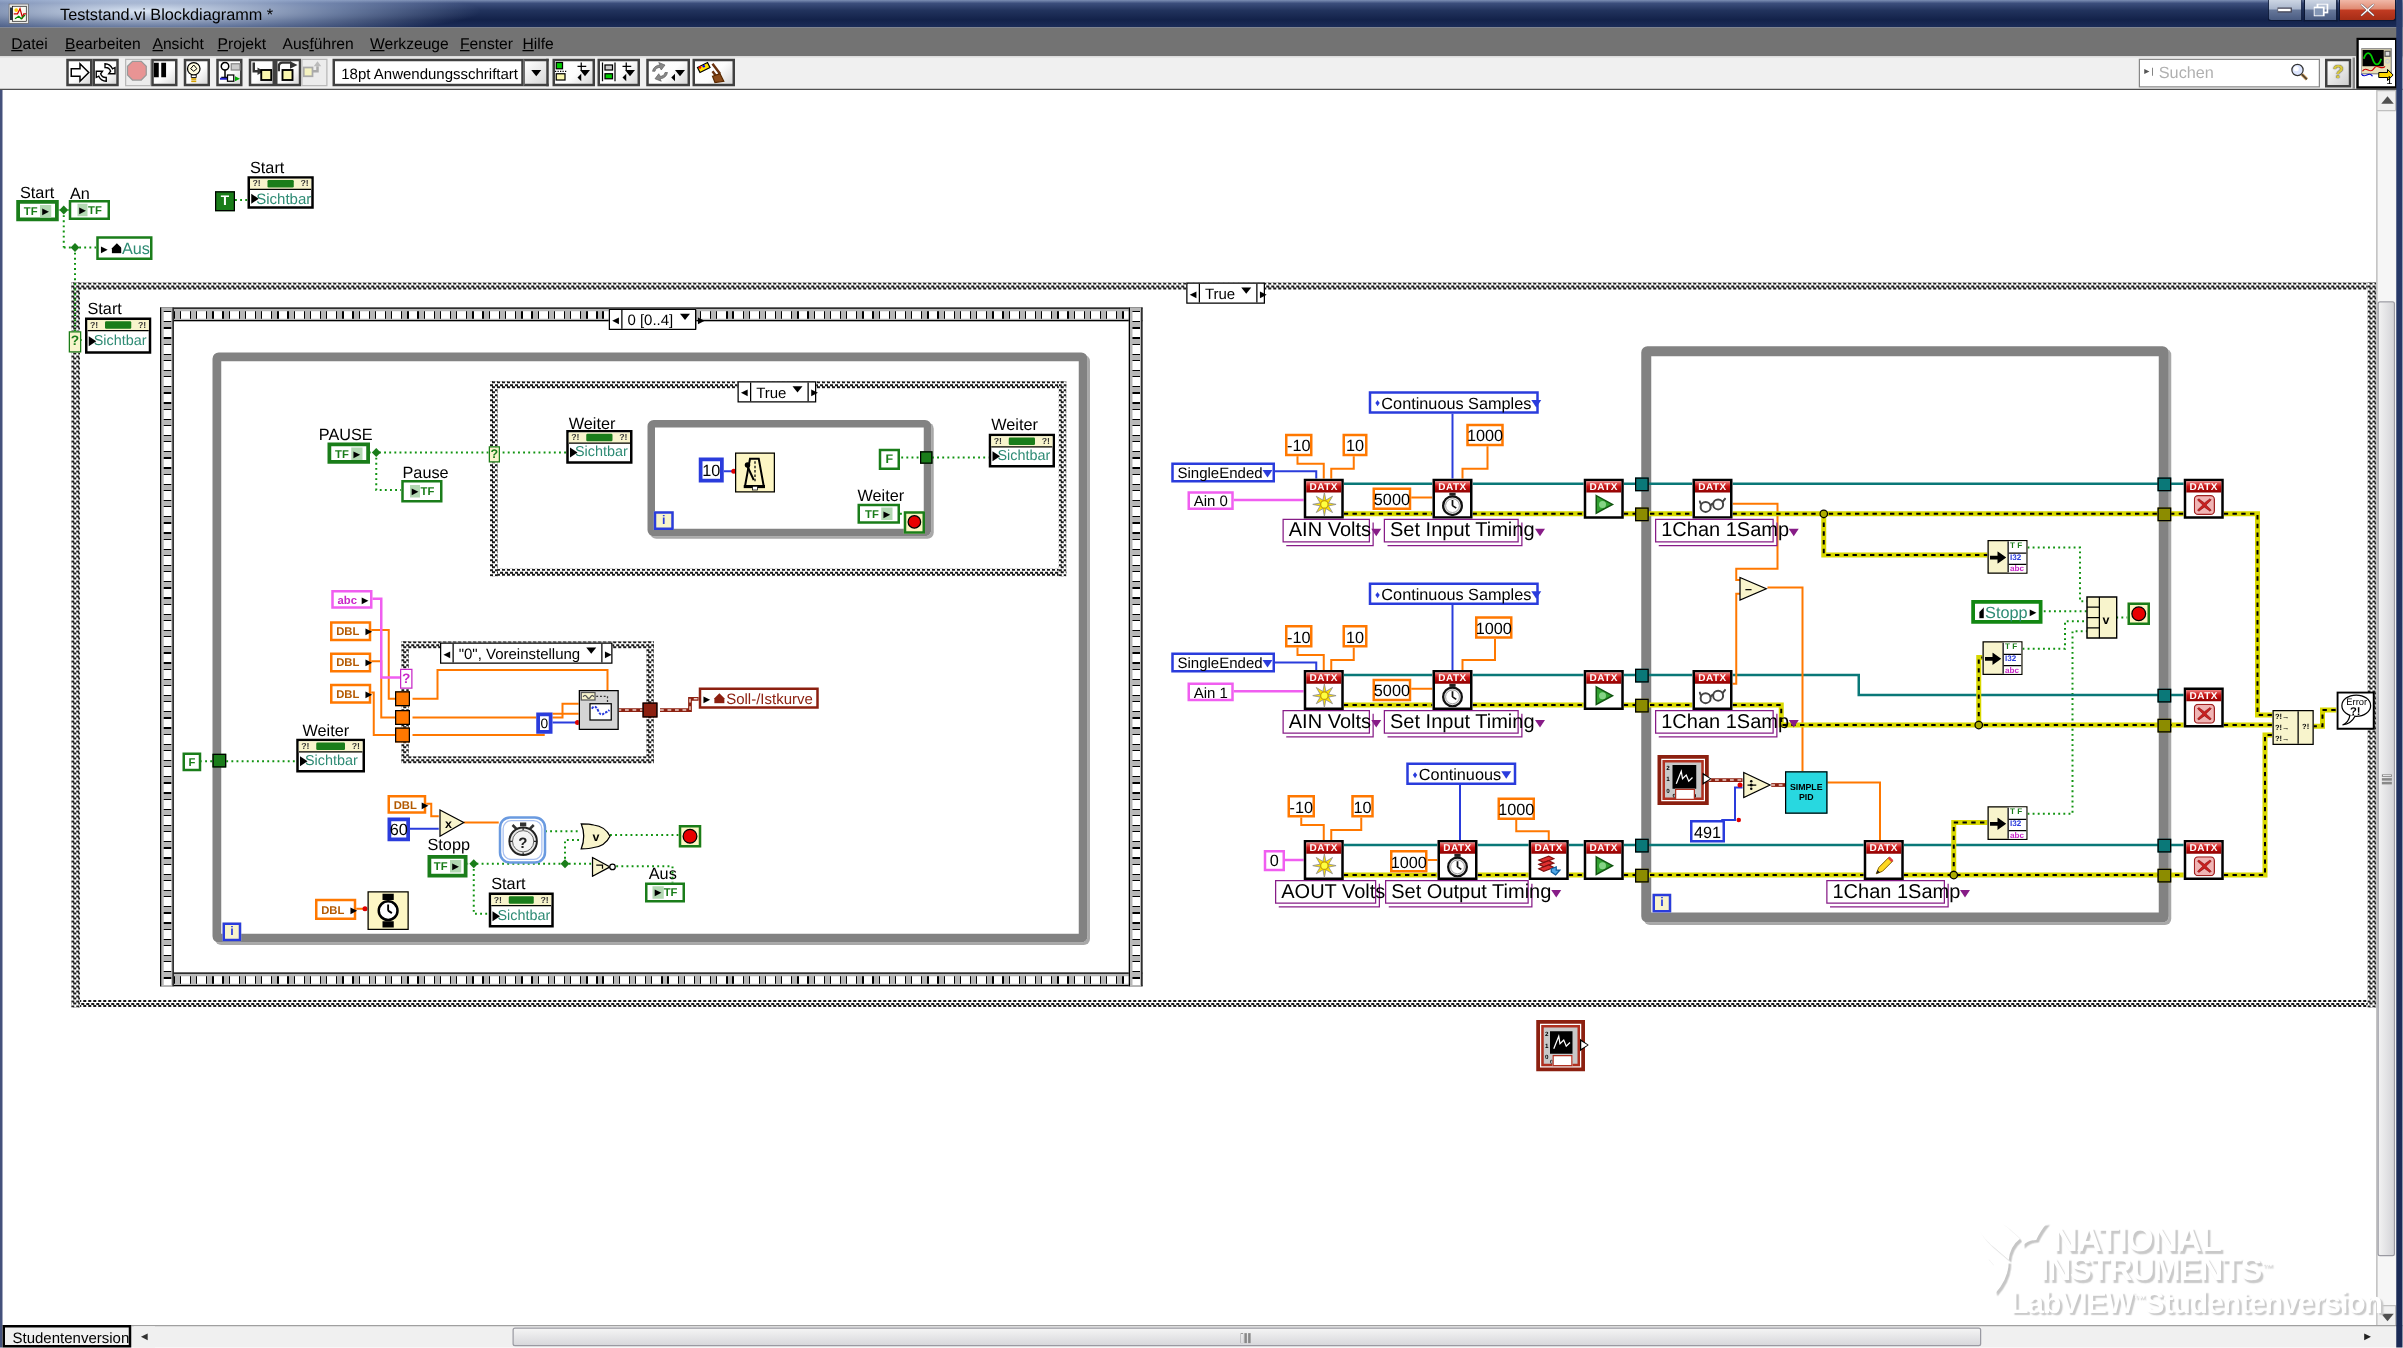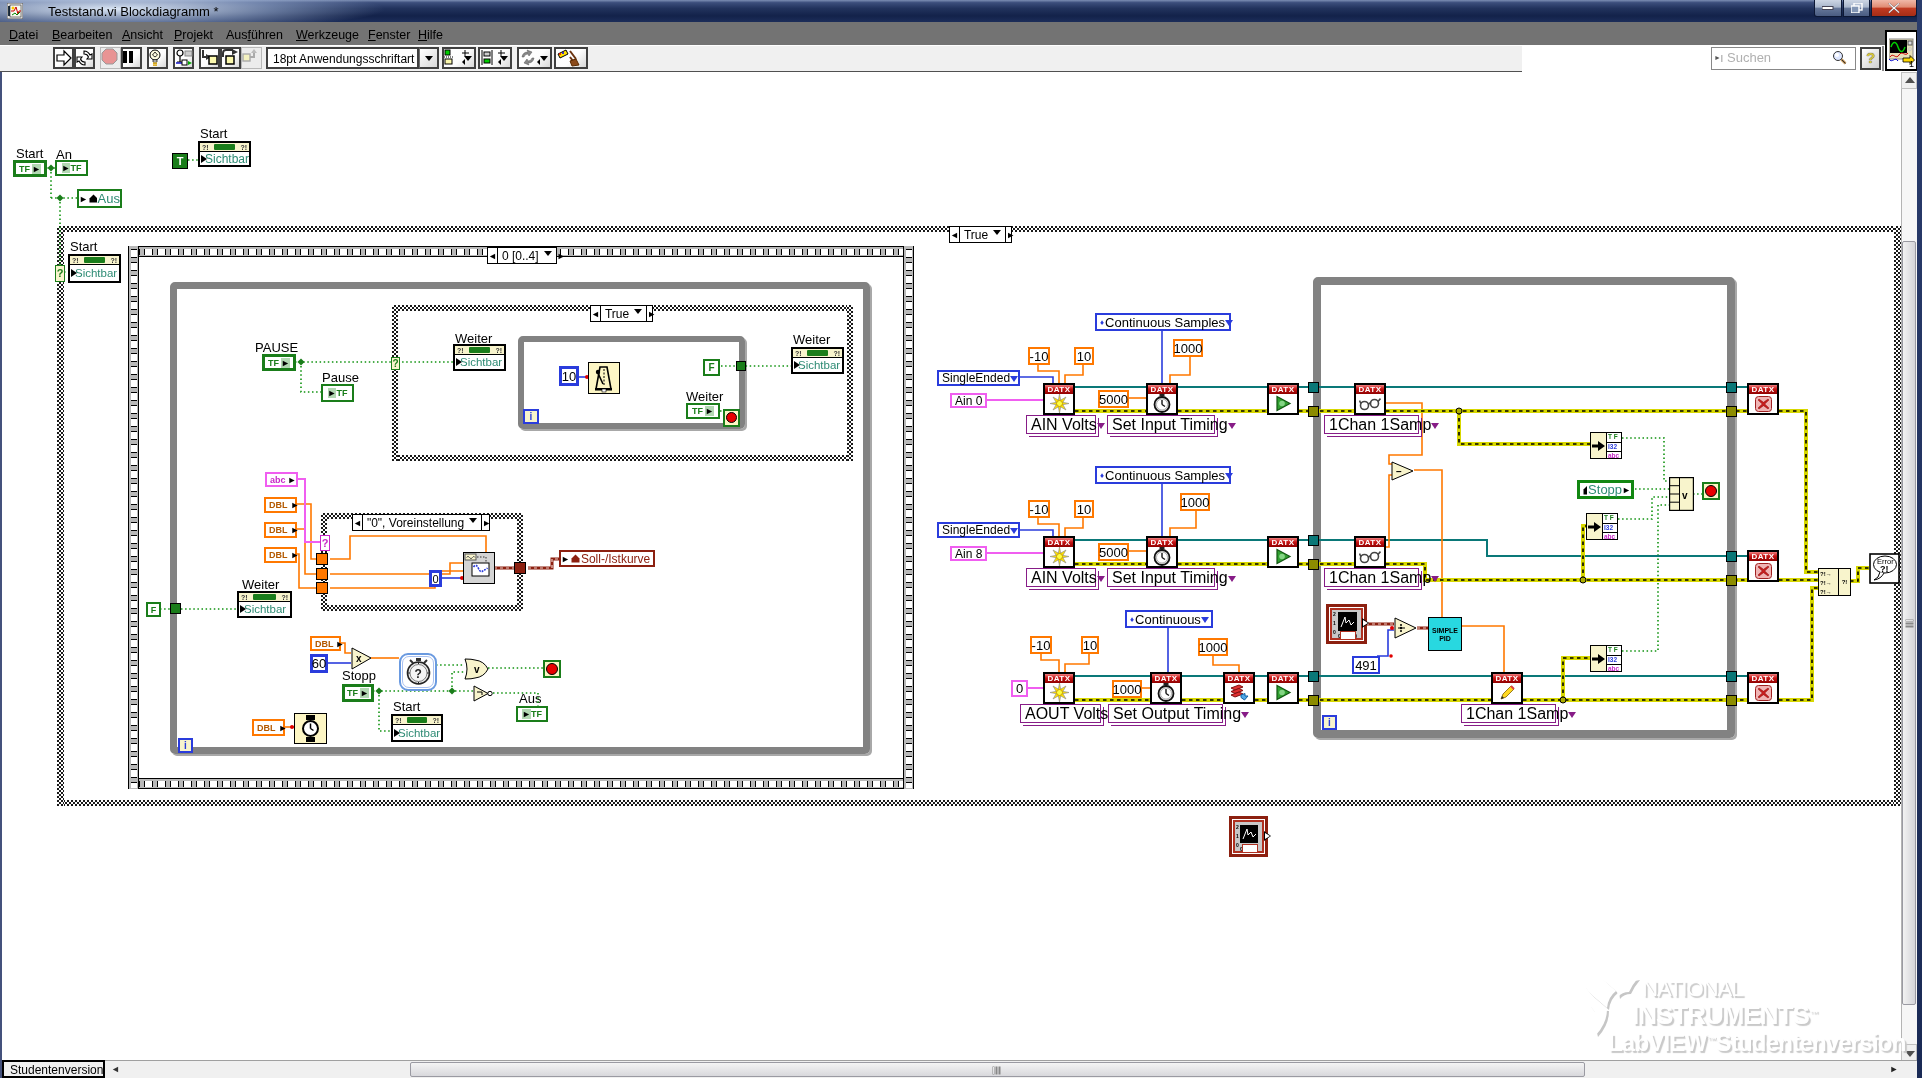--- a/index.html
+++ b/index.html
@@ -4,21 +4,21 @@
 html,body{width:1922px;height:1078px;overflow:hidden;font-family:"Liberation Sans",sans-serif;background:#fff}
 .abs{position:absolute}
 .lbl{position:absolute;font-size:13px;color:#000;white-space:nowrap;line-height:1}
 
 #title{position:absolute;left:0;top:0;width:1922px;height:22px;background:linear-gradient(180deg,#7d8fb4 0%,#3c4e7c 12%,#22335d 38%,#13224a 72%,#1c2d59 100%);}
 #title .glow{position:absolute;left:0;top:0;width:620px;height:22px;background:radial-gradient(ellipse 270px 22px at 115px 9px,rgba(225,236,250,.97),rgba(165,185,218,.55) 58%,rgba(120,140,180,0) 100%)}
 #title .txt{position:absolute;left:48px;top:4px;font-size:13px;color:#000}
 #menubar{position:absolute;left:0;top:22px;width:1922px;height:24px;background:#737373;border-bottom:1px solid #fff}
 #menubar span{position:absolute;top:6px;font-size:12.5px;color:#000}
 #menubar u{text-decoration:underline}
-#toolbar{position:absolute;left:0;top:46px;width:1522px;height:26px;background:#f0f0f0;border-bottom:1px solid #505050}
+#toolbar{position:absolute;left:0;top:46px;width:1922px;height:26px;background:#f0f0f0;border-bottom:1px solid #505050}
 .tbtn{position:absolute;top:1px;width:21px;height:22px;background:linear-gradient(135deg,#fff 0%,#fdfdfd 55%,#d8d8d8 100%);border:2px solid #404040}
 .tbtn.dis{background:#ececec;border:1px solid #b8b8b8}
 #fontbox{position:absolute;left:266px;top:1px;width:153px;height:22px;background:#fff;border:2px solid #404040;font-size:12px;padding:3px 0 0 5px;white-space:nowrap;overflow:hidden}
 #fontarr{position:absolute;left:419px;top:1px;width:20px;height:22px;background:linear-gradient(135deg,#fff,#d8d8d8);border:2px solid #404040;border-left:1px solid #707070}
 .darr{width:0;height:0;border:4px solid transparent;border-top:5px solid #000;display:inline-block}
 #canvas{position:absolute;left:2px;top:72px;width:1899px;height:988px;background:#fff}
 
 .wbtn{position:absolute;top:0;height:17px;border:1px solid #0d1835;border-top:none;background:linear-gradient(180deg,#cdd6e4 0%,#a9b6cc 45%,#67789a 50%,#4a5c82 100%)}
 .wbtn.close{background:linear-gradient(180deg,#f0b8a8 0%,#e08a72 45%,#c23b22 50%,#a62d16 100%)}
 .wbtn svg{position:absolute;left:50%;top:50%;transform:translate(-50%,-50%)}
@@ -553,21 +553,21 @@
     <div class="dhdr">DATX</div>
     <div class="dbody">
       <svg width="17" height="17">
         <path d="M2 1.5 L15 8.5 L2 15.5 Z" fill="#30a030" stroke="#115511" stroke-width="1.2"></path>
         <circle cx="7" cy="8.5" r="2.8" fill="#84d484"></circle>
       </svg>
     </div>
   </div>
 
 <div class="enum" style="left:937px;top:522px;width:83px;height:16px;font-size:12px">SingleEnded<span class="tri"></span></div>
-<div class="str" style="left:950px;top:546px;width:37px;height:15px;font-size:12px">Ain 8</div>
+<div class="str" style="left:950px;top:546px;width:37px;height:15px;font-size:12px">Ain 1</div>
 <div class="num" style="left:1028px;top:500px;width:22px;height:18px">-10</div>
 <div class="num" style="left:1074px;top:500px;width:20px;height:18px">10</div>
 <div class="enum" style="left:1095px;top:466px;width:136px;height:18px"><span class="di">♦</span>Continuous Samples<span class="tri"></span></div>
 <div class="num" style="left:1180px;top:493px;width:30px;height:18px">1000</div>
 <div class="num" style="left:1098px;top:543px;width:31px;height:18px">5000</div>
 <div class="datx" style="left:1043px;top:536px">
     <div class="dhdr">DATX</div>
     <div class="dbody">
       <svg width="19" height="19" viewBox="0 0 19 19">
         <g fill="#ffe000" stroke="#909090" stroke-width=".7">
@@ -845,21 +845,21 @@
   </div>
 
 <div class="abs" style="z-index:1;left:1578px;top:972px;width:334px;height:92px;color:#fff">
  <svg class="abs" style="left:2px;top:3px;filter:drop-shadow(2px 2px 0px #c6c6c6)" width="64" height="62" viewBox="0 0 64 62">
       <g fill="#fff">
         <path d="M1 3 Q16 -2 26 7 L36 16 Q28 22 27 33 L13 21 Q3 12 1 3Z"></path>
         <path d="M37 15 Q44 4 58 3 Q52 10 49 17 Q42 17 38 22Z"></path>
         <path d="M27 34 Q27 48 16 60 Q12 48 15 37 L9 30 Q19 34 27 34Z"></path>
       </g>
     </svg>
- <div class="abs" style="left:64px;top:4px;font-size:22px;font-weight:normal;letter-spacing:-1px;text-shadow:2px 2px 1px #c9c9c9">NATIONAL</div>
+ <div class="abs" style="left:64px;top:4px;font-size:28px;font-weight:bold;letter-spacing:-1px;text-shadow:2px 2px 1px #c9c9c9">NATIONAL</div>
  <div class="abs" style="left:54px;top:28px;font-size:26px;font-weight:bold;letter-spacing:-1px;text-shadow:2px 2px 1px #c9c9c9">INSTRUMENTS<span style="font-size:9px;vertical-align:8px">™</span></div>
  <div class="abs" style="left:30px;top:57px;font-size:24px;font-weight:bold;letter-spacing:-0.8px;text-shadow:2px 2px 1px #c9c9c9">LabVIEW<span style="font-size:10px;vertical-align:8px">™</span>Studentenversion</div>
 </div>
 
 <div class="abs" style="left:1901px;top:72px;width:16px;height:989px;background:#f6f6f6;border-left:1px solid #b4b4b4"></div>
 <div class="abs" style="left:1901px;top:72px;width:16px;height:17px;background:#f0f0f0;border:1px solid #c0c0c0">
     <span style="position:absolute;left:3px;top:4px;width:0;height:0;border:5px solid transparent;border-bottom:6px solid #505050;margin-top:-5px"></span>
   </div>
 <div class="abs" style="left:1901px;top:1044px;width:16px;height:17px;background:#f0f0f0;border:1px solid #c0c0c0">
     <span style="position:absolute;left:3px;top:6px;width:0;height:0;border:5px solid transparent;border-top:6px solid #505050"></span>

